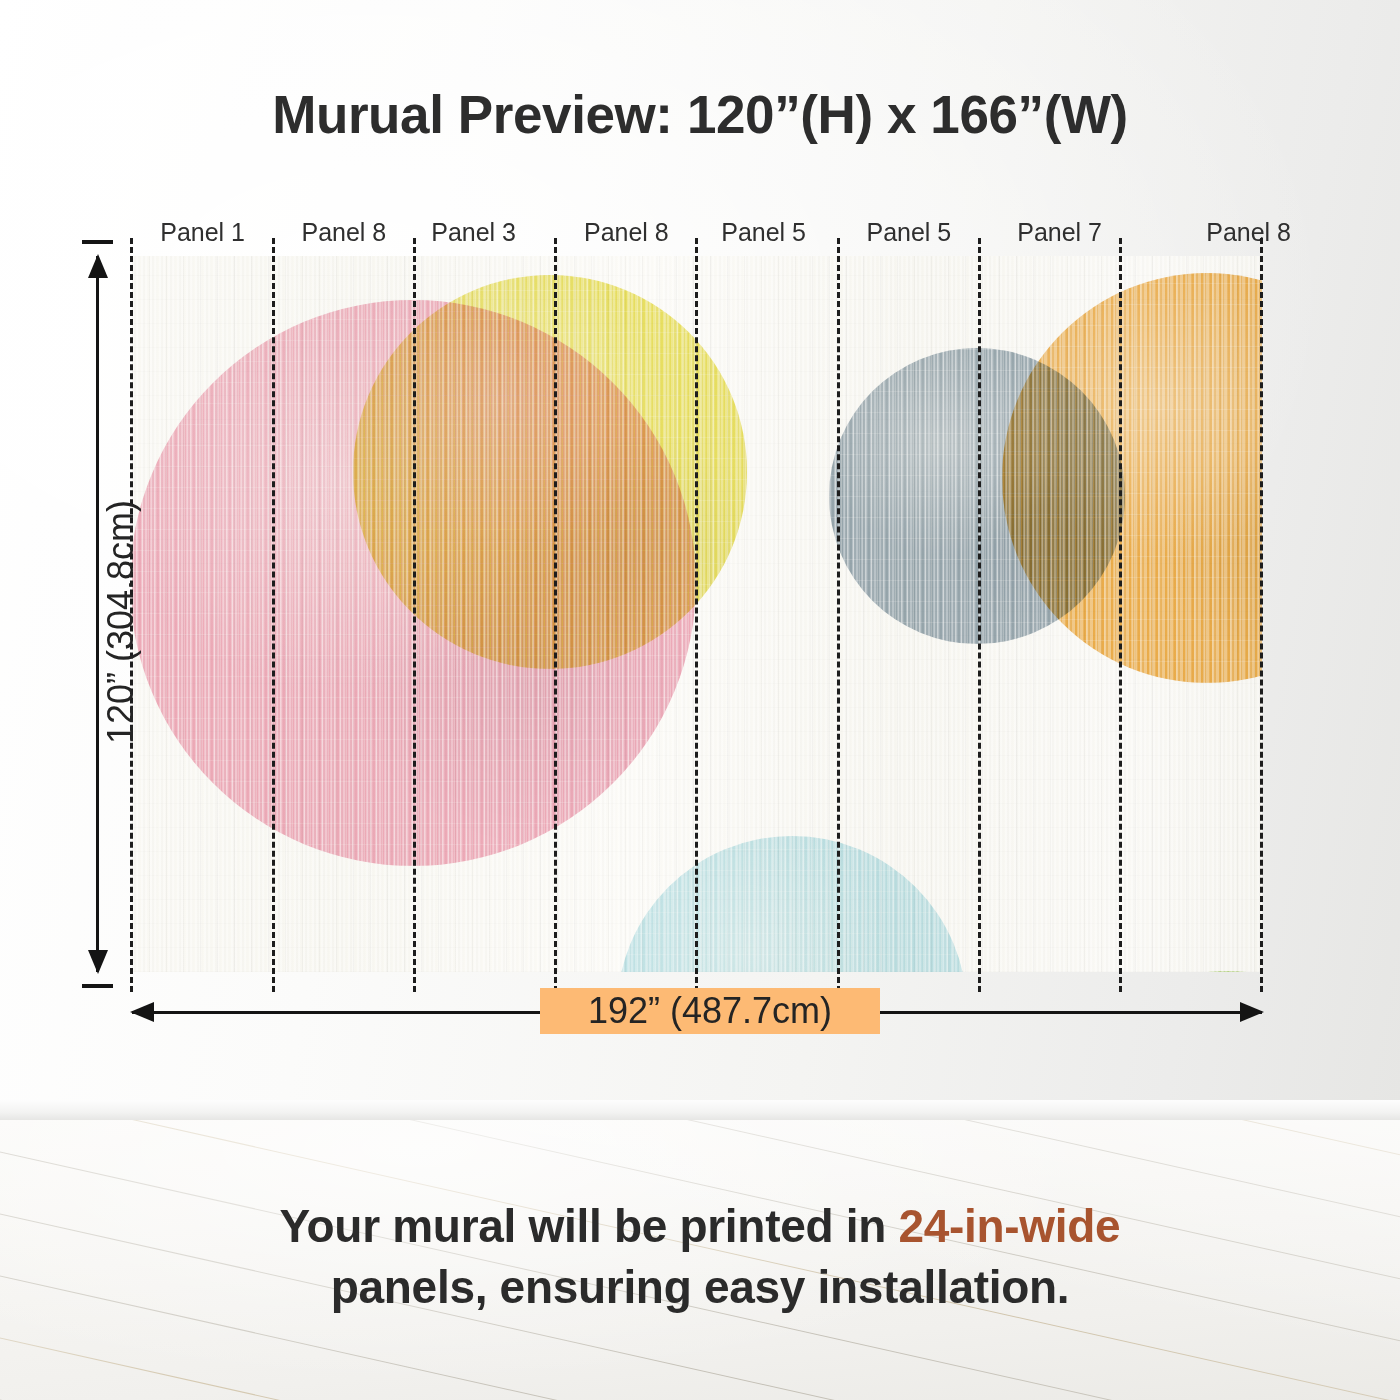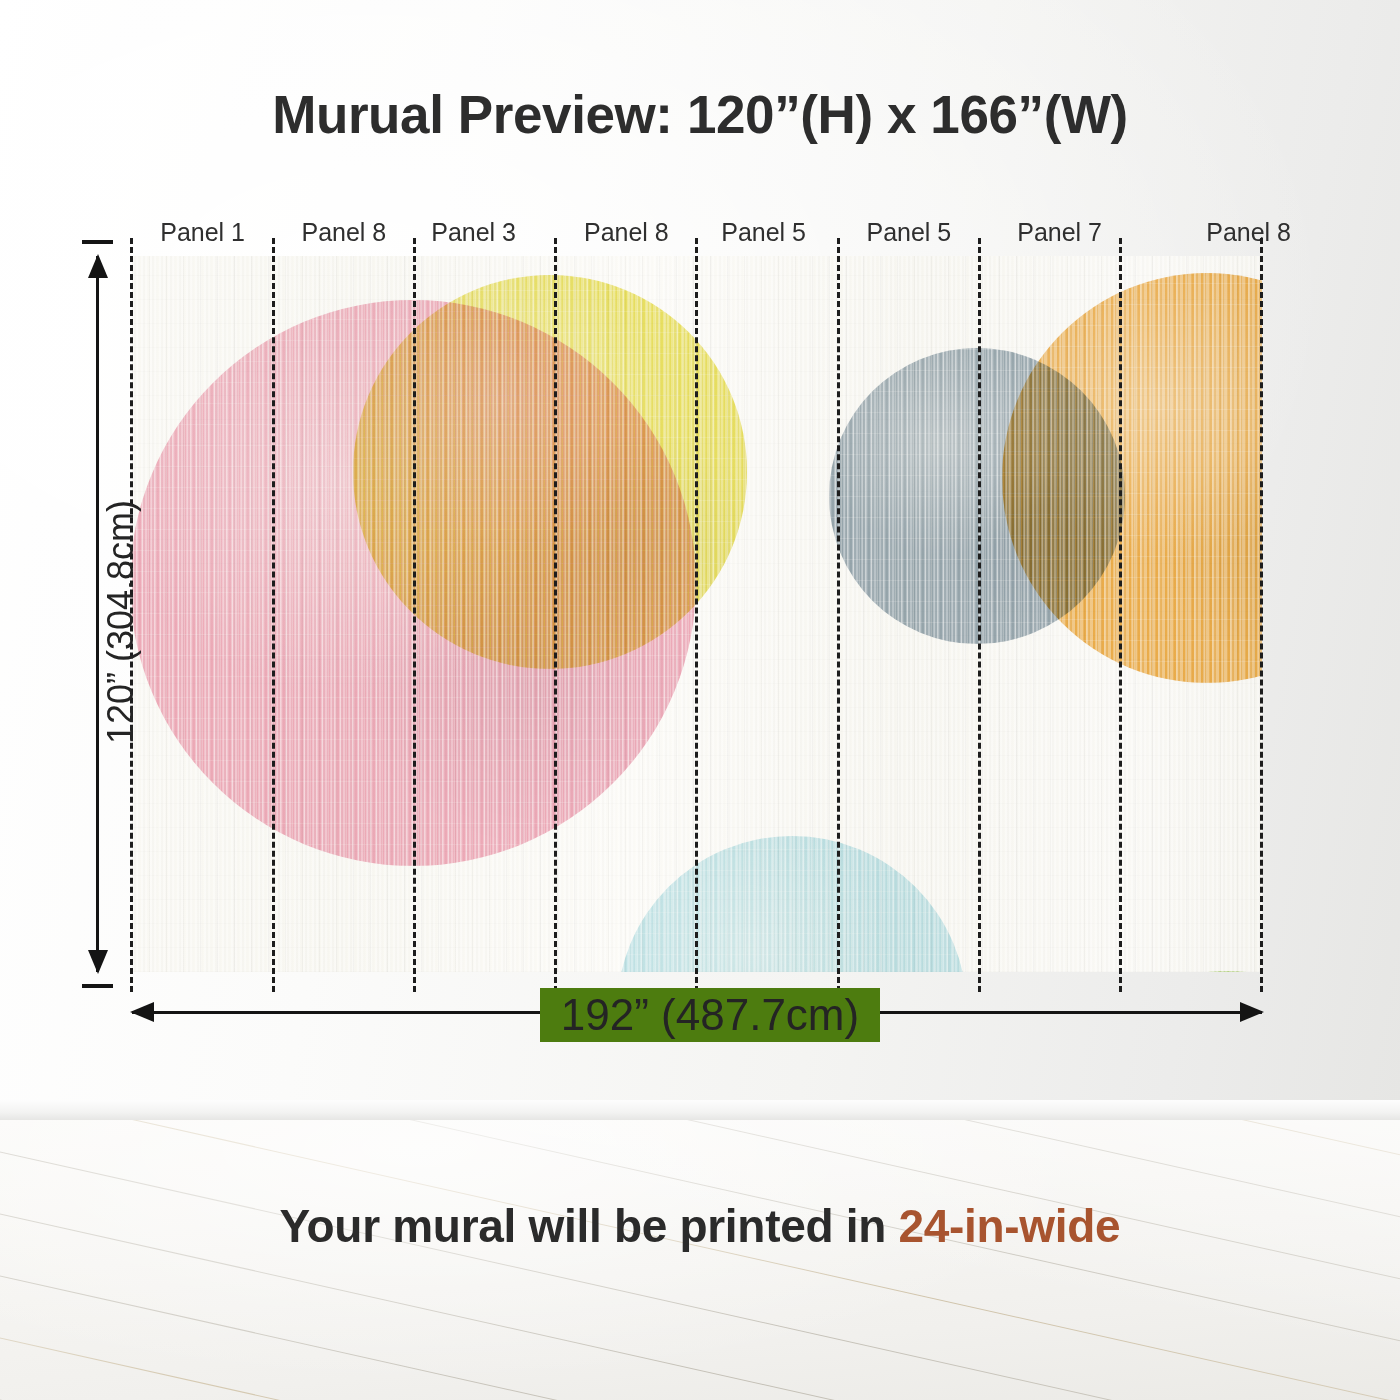--- a/index.html
+++ b/index.html
@@ -124,21 +124,21 @@
     border-top:10px solid transparent;border-bottom:10px solid transparent;
     border-right:24px solid #141414;
   }
   .h-arrow .head-r{
     position:absolute;right:-2px;top:-9px;width:0;height:0;
     border-top:10px solid transparent;border-bottom:10px solid transparent;
     border-left:24px solid #141414;
   }
   .h-label{
     position:absolute;left:540px;top:988px;width:320px;text-align:center;
-    font-size:44px;color:#242424;background:#4d7c0f;padding:2px 10px;
+    font-size:36px;color:#242424;background:#fdba74;padding:2px 10px;
     white-space:nowrap;z-index:21;
   }
   .edge-guide{
     position:absolute;width:0;border-left:3.5px dashed #1d1d1d;z-index:13;
   }
 
   
   .caption{
     position:absolute;left:0;top:1196px;width:1400px;text-align:center;
     font-size:46px;font-weight:700;color:#2b2b2b;line-height:1.32;
@@ -235,15 +235,16 @@
 
   <div class="h-arrow">
     <div class="line"></div>
     <div class="head-l"></div>
     <div class="head-r"></div>
   </div>
   <div class="h-label">192” (487.7cm)</div>
 
   <div class="caption">
     <span>Your mural will be printed in </span><span class="hl">24-in-wide</span><br>
+    <span>panels, ensuring easy installation.</span>
   </div>
 
 </div>
 
 </body></html>

